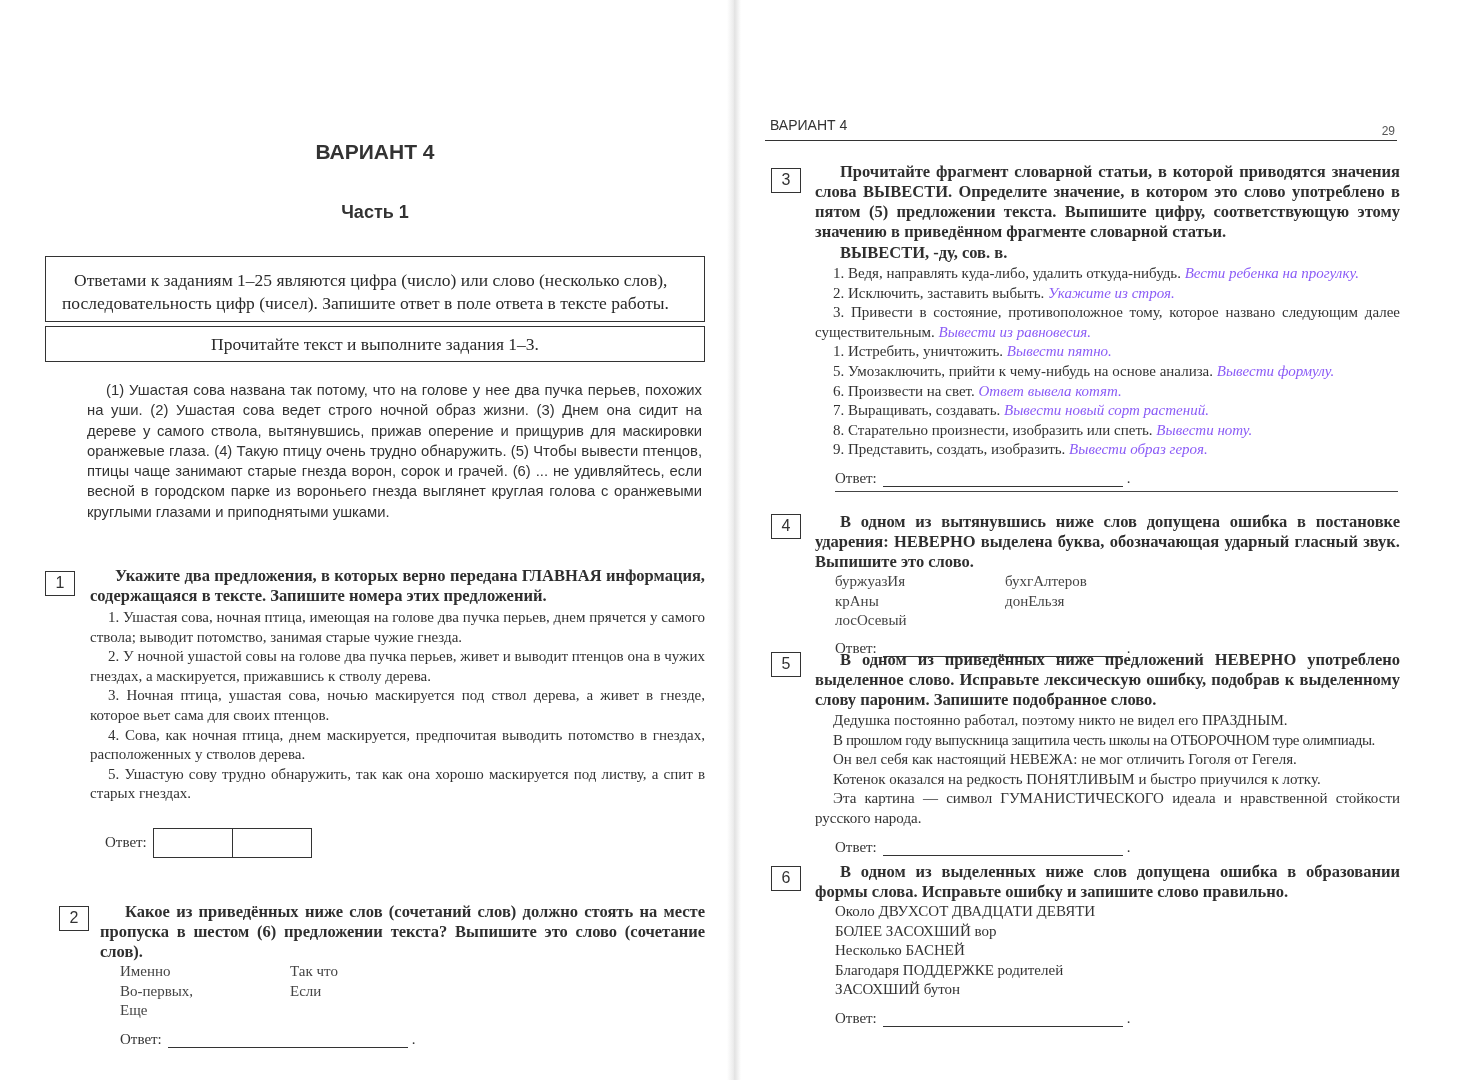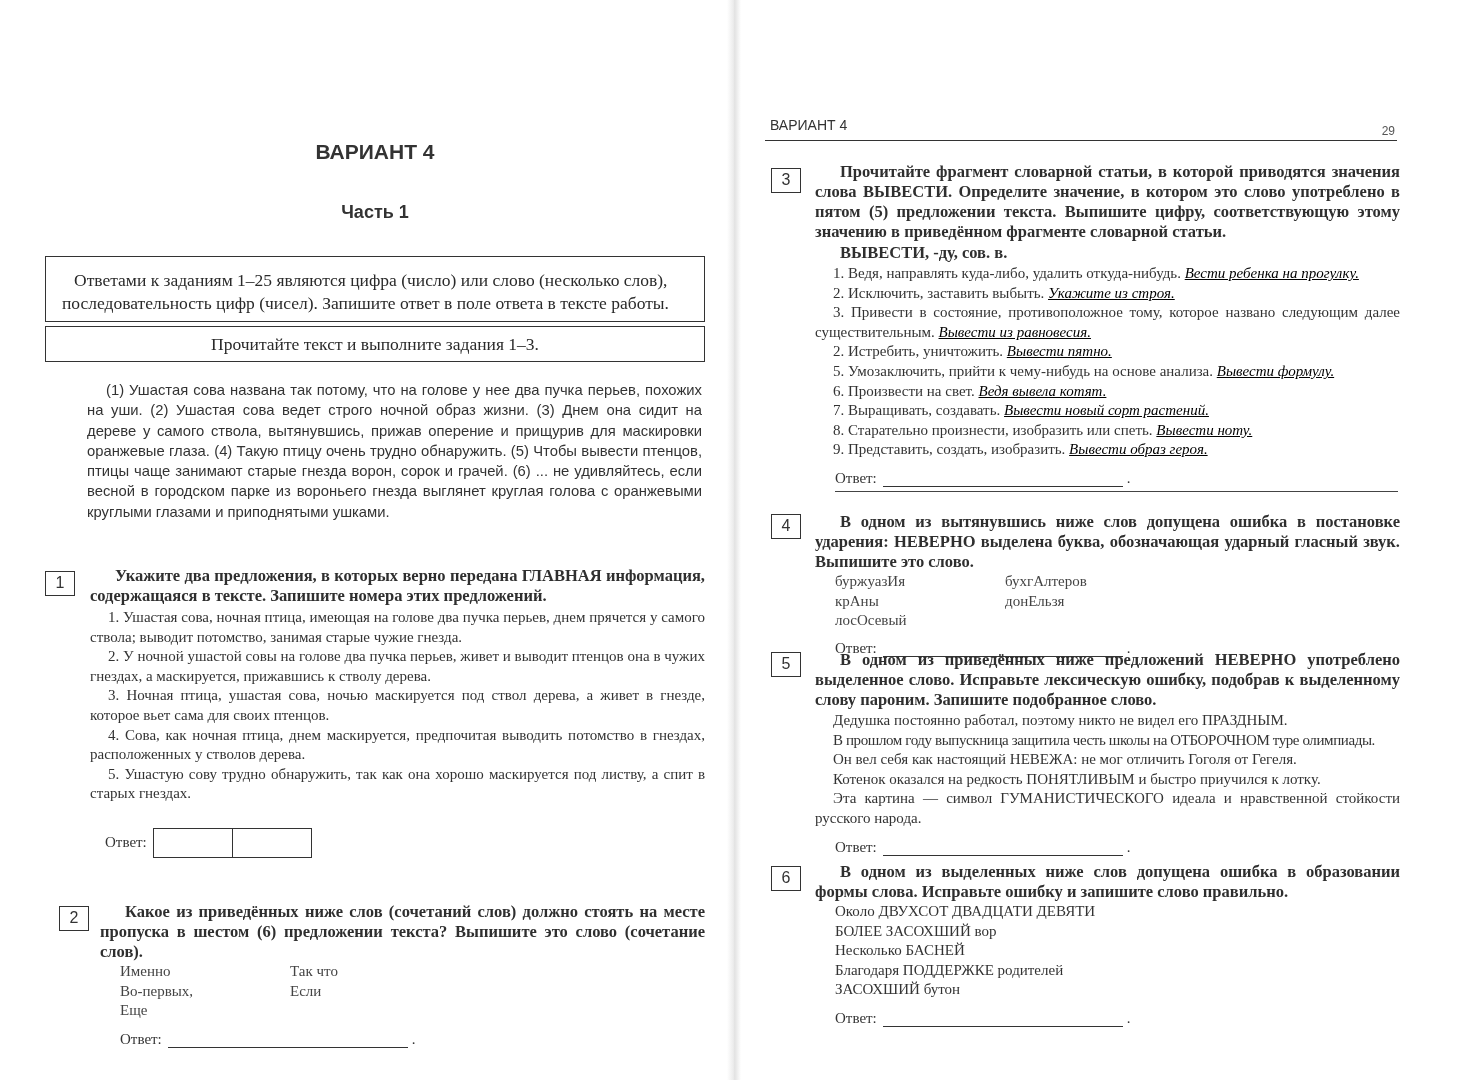--- a/index.html
+++ b/index.html
@@ -28,21 +28,21 @@
   .reading { position: absolute; top: 380px; left: 47px; width: 615px;
     font-family: "Liberation Sans", sans-serif; font-size: 14.8px; line-height: 20.3px; color: #333;
     text-align: justify; text-indent: 19px; }
 
   .task { position: absolute; }
   .task-num { position: absolute; width: 30px; height: 25px; border: 1.5px solid #333; box-sizing: border-box;
     font-family: "Liberation Sans", sans-serif; font-size: 16px; text-align: center; line-height: 22px; color: #333; }
   .task-q { font-weight: bold; font-size: 16.5px; line-height: 20px; text-align: justify; text-indent: 25px; color: #2f2f2f; }
   .opt { font-size: 15px; line-height: 19.6px; text-align: justify; color: #333; }
   .opt.indent { text-indent: 18px; }
-  .opt i { font-style: italic; color: #000000; text-decoration: underline; }
+  .opt i { font-style: italic; color: #8b5cf6; }
   .word-grid { display: grid; grid-template-columns: 170px 170px; row-gap: 0; font-size: 15px; line-height: 19.6px; color: #444; }
 
   .answer { font-size: 15px; color: #333; display: flex; align-items: flex-end; }
   .answer .line { display: inline-block; width: 240px; border-bottom: 1px solid #333; margin-left: 6px; height: 14px; }
   .answer .dot { margin-left: 4px; }
   .answer-boxes { display: inline-flex; margin-left: 6px; border: 1.2px solid #333; height: 28px; }
   .answer-boxes span { width: 78px; height: 28px; display: inline-block; }
   .answer-boxes span + span { border-left: 1.2px solid #333; }
 
   .running-head { position: absolute; top: 117px; left: 5px; font-family: "Liberation Sans", sans-serif; font-size: 14px; color: #333; }
@@ -113,23 +113,23 @@
 
   <div class="task" style="top:162px; left:0; width:635px;">
     <div class="task-num" style="left:6px; top:6px;">3</div>
     <div style="margin-left:50px;">
       <div class="task-q">Прочитайте фрагмент словарной статьи, в которой приводятся значения слова ВЫВЕСТИ. Определите значение, в котором это слово употреблено в пятом (5) предложении текста. Выпишите цифру, соответствующую этому значению в приведённом фрагменте словарной статьи.</div>
       <div class="task-q" style="margin-top:1px;">ВЫВЕСТИ, -ду, сов. в.</div>
       <div style="margin-top:1px;">
         <div class="opt indent"><span>1. Ведя, направлять куда-либо, удалить откуда-нибудь.</span> <i>Вести ребенка на прогулку.</i></div>
         <div class="opt indent"><span>2. Исключить, заставить выбыть.</span> <i>Укажите из строя.</i></div>
         <div class="opt indent"><span>3. Привести в состояние, противоположное тому, которое названо следующим далее существительным.</span> <i>Вывести из равновесия.</i></div>
-        <div class="opt indent"><span>2. Истребить, уничтожить.</span> <i>Вывести пятно.</i></div>
+        <div class="opt indent"><span>1. Истребить, уничтожить.</span> <i>Вывести пятно.</i></div>
         <div class="opt indent"><span>5. Умозаключить, прийти к чему-нибудь на основе анализа.</span> <i>Вывести формулу.</i></div>
-        <div class="opt indent"><span>6. Произвести на свет.</span> <i>Ведя вывела котят.</i></div>
+        <div class="opt indent"><span>6. Произвести на свет.</span> <i>Ответ вывела котят.</i></div>
         <div class="opt indent"><span>7. Выращивать, создавать.</span> <i>Вывести новый сорт растений.</i></div>
         <div class="opt indent"><span>8. Старательно произнести, изобразить или спеть.</span> <i>Вывести ноту.</i></div>
         <div class="opt indent"><span>9. Представить, создать, изобразить.</span> <i>Вывести образ героя.</i></div>
       </div>
       <div class="answer" style="margin-top:10px; margin-left:20px;">
         <span>Ответ:</span>
         <span class="line"></span>
           <span class="dot">.</span>
       </div>
     </div>

